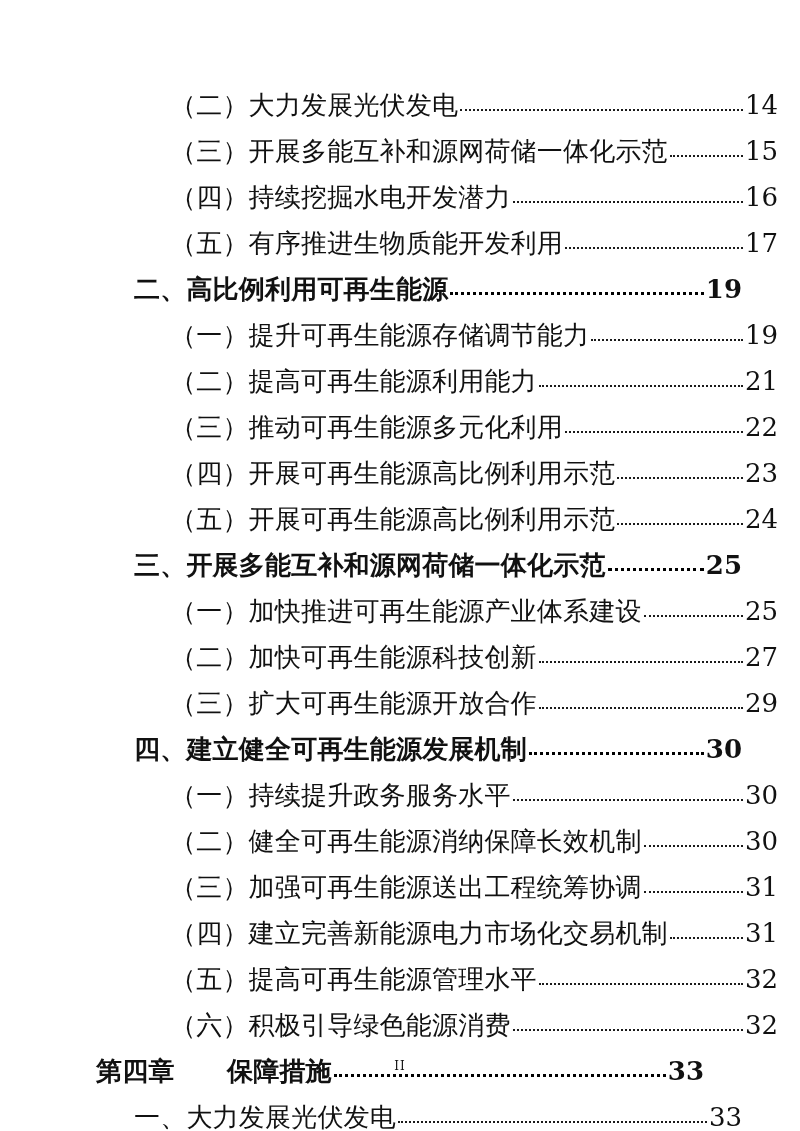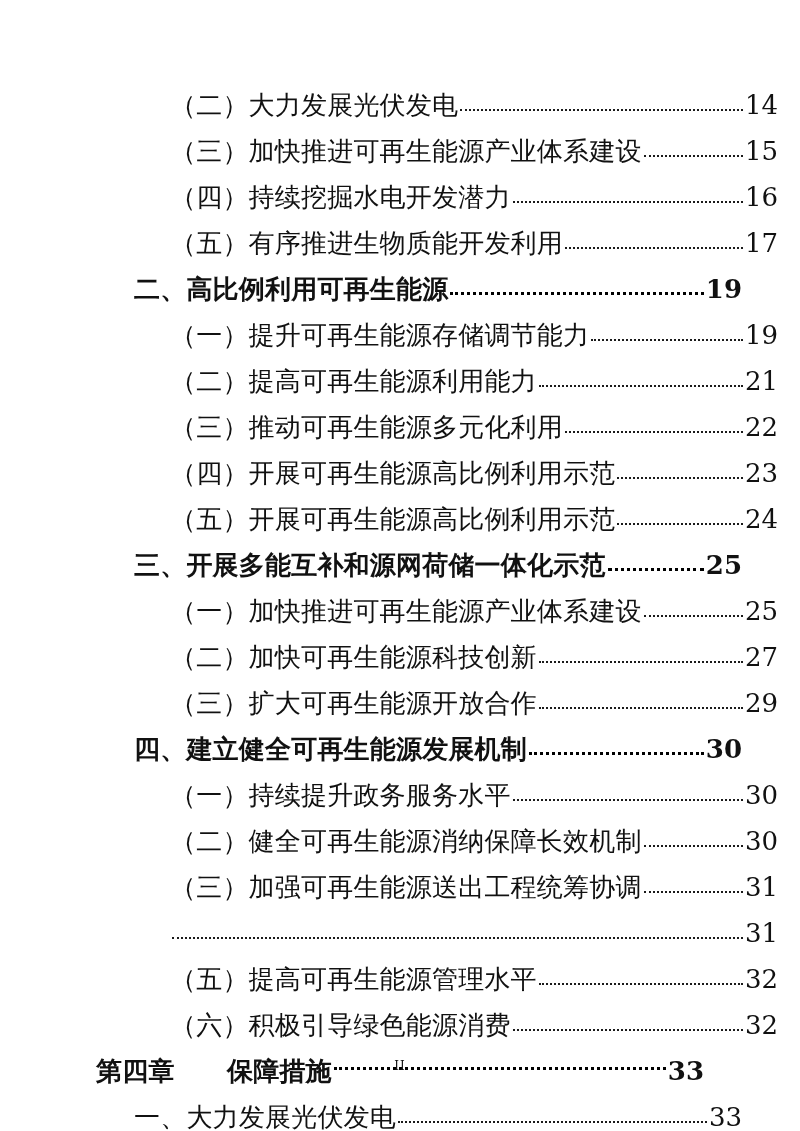--- a/index.html
+++ b/index.html
@@ -31,21 +31,21 @@
     display: flex;
     align-items: baseline;
     width: 100%;
     margin: 0;
     padding: 0;
     line-height: 1.0;
   }
   
   .lvl-sub   { padding-left: 74px; }
   .lvl-main  { padding-left: 38px; }
-  .lvl-chap  { padding-left: 0px; align-items: center; }
+  .lvl-chap  { padding-left: 0px; }
 
   .toc-label {
     white-space: nowrap;
     font-size: 26px;
     letter-spacing: 0.2px;
   }
   .toc-label.bold {
     font-weight: bold;
   }
   .toc-dots {
@@ -94,21 +94,21 @@
 <body>
 
 <div class="page">
   <ul class="toc-list" id="toc-list">
       <li class="toc-row lvl-sub">
         <span class="toc-label">（二）大力发展光伏发电</span>
         <span class="toc-dots"></span>
         <span class="toc-page">14</span>
       </li>
       <li class="toc-row lvl-sub">
-        <span class="toc-label">（三）加快推进可再生能源产业体系建设</span>
+        <span class="toc-label">（三）开展多能互补和源网荷储一体化示范</span>
         <span class="toc-dots"></span>
         <span class="toc-page">15</span>
       </li>
       <li class="toc-row lvl-sub">
         <span class="toc-label">（四）持续挖掘水电开发潜力</span>
         <span class="toc-dots"></span>
         <span class="toc-page">16</span>
       </li>
       <li class="toc-row lvl-sub">
         <span class="toc-label">（五）有序推进生物质能开发利用</span>
@@ -179,20 +179,21 @@
         <span class="toc-label">（二）健全可再生能源消纳保障长效机制</span>
         <span class="toc-dots"></span>
         <span class="toc-page">30</span>
       </li>
       <li class="toc-row lvl-sub">
         <span class="toc-label">（三）加强可再生能源送出工程统筹协调</span>
         <span class="toc-dots"></span>
         <span class="toc-page">31</span>
       </li>
       <li class="toc-row lvl-sub">
+        <span class="toc-label">（四）建立完善新能源电力市场化交易机制</span>
         <span class="toc-dots"></span>
         <span class="toc-page">31</span>
       </li>
       <li class="toc-row lvl-sub">
         <span class="toc-label">（五）提高可再生能源管理水平</span>
         <span class="toc-dots"></span>
         <span class="toc-page">32</span>
       </li>
       <li class="toc-row lvl-sub">
         <span class="toc-label">（六）积极引导绿色能源消费</span>

